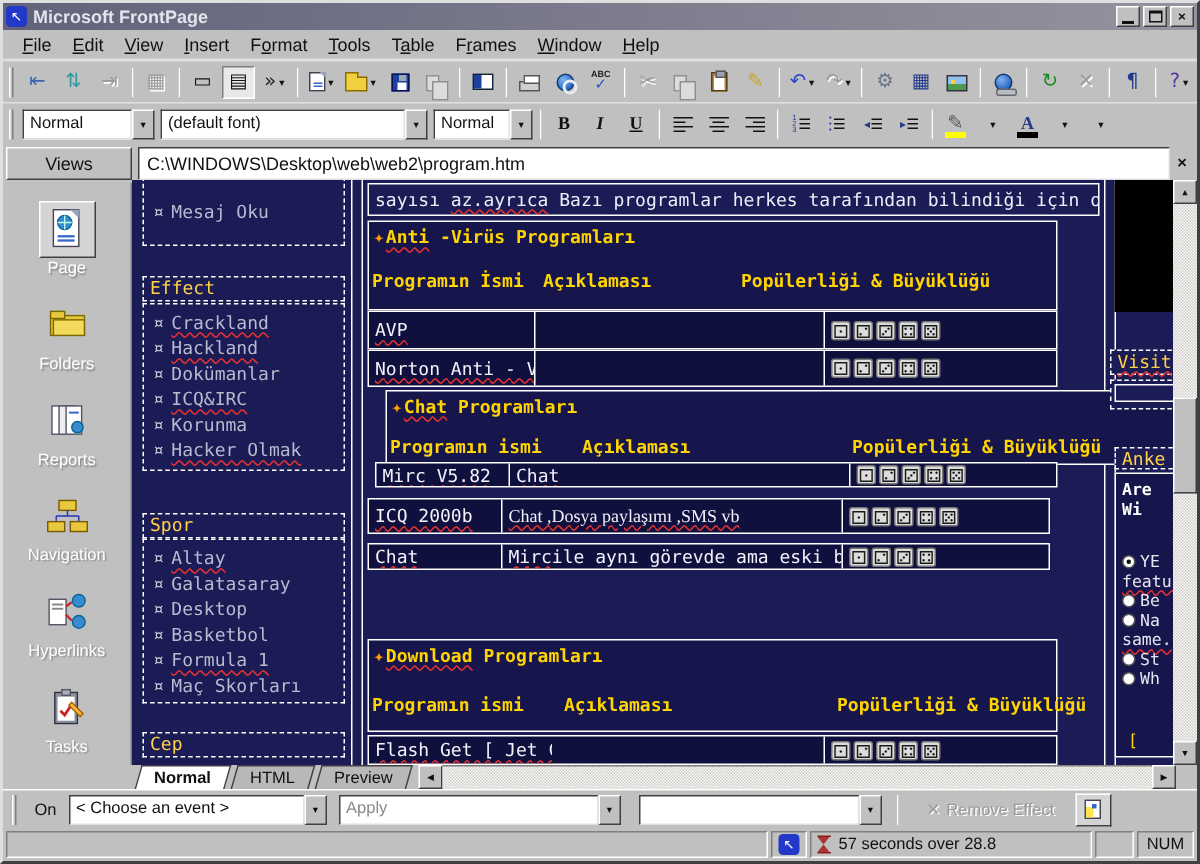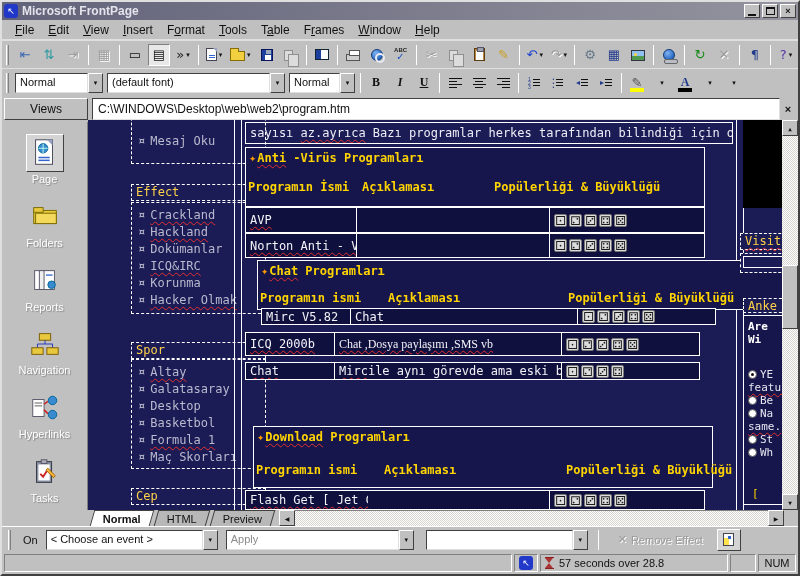--- a/index.html
+++ b/index.html
@@ -517,21 +517,21 @@
             <rect x="13" y="4" width="6" height="4" fill="#aab" stroke="#556"></rect>
             <path d="M12 19 l3 3 l4 -6" stroke="#c22" stroke-width="2" fill="none"></path>
             <path d="M20 13 L28 21 L26 23 L18 15 Z" fill="#f5b83d" stroke="#a66000"></path>
           </svg>
       </span>
       <span class="vlabel">Tasks</span>
     </div>
   </div>
 
   <div class="doc" id="doc">
-      <div class="abs" style="left: 7px; top: 0px; width: 137px; height: 390px; margin-left: 36px;">
+      <div class="abs" style="left: 7px; top: 0px; width: 137px; height: 390px;">
         <div class="dashbox linksbox" style="left: 0px; top: -12px; width: 135px; height: 56px; padding-top: 24px;">
           <div class="nlink"><span class="bul">¤</span><span>Mesaj Oku</span></div>
         </div>
         <div class="dashbox navhdr" style="left: 0px; top: 64px; width: 135px; height: 17px;">Effect</div>
         <div class="dashbox linksbox" style="left: 0px; top: 82px; width: 135px; height: 112px;">
           <div class="nlink"><span class="bul">¤</span><span class="sq">Crackland</span></div>
           <div class="nlink"><span class="bul">¤</span><span class="sq">Hackland</span></div>
           <div class="nlink"><span class="bul">¤</span><span>Dokümanlar</span></div>
           <div class="nlink"><span class="bul">¤</span><span class="sq">ICQ&amp;IRC</span></div>
           <div class="nlink"><span class="bul">¤</span><span>Korunma</span></div>
@@ -583,21 +583,21 @@
             <span class="die">⚃</span>
             <span class="die">⚄</span>
           </div>
         </div>
         <div class="secbox" style="left: 12px; top: 140px; width: 545px; height: 50px;">
           <div class="sectitle"><span class="star">✦</span><span class="sq">Chat</span> Programları</div>
           <div class="colhdr" style="left: 2px; top: 30px;">Programın ismi</div>
           <div class="colhdr" style="left: 130px; top: 30px;">Açıklaması</div>
           <div class="colhdr" style="left: 310px; top: 30px;">Popülerliği &amp; Büyüklüğü</div>
         </div>
-        <div class="trow" style="left: 16px; top: 188px; width: 455px; height: 17px;">
+        <div class="trow" style="left: 5px; top: 188px; width: 455px; height: 17px;">
           <div class="tcell first" style="left: 0px; width: 88px; top: 0px;">
             <span class="sq">Mirc V5.82</span>
           </div>
           <div class="tcell" style="left: 88px; width: 227px; top: 0px;">
             <span class="sq">Chat</span>
           </div>
           <div class="tcell" style="left: 315px; width: 138px; top: 0px;">
             <span class="die">⚀</span>
             <span class="die">⚁</span>
             <span class="die">⚂</span>
@@ -625,21 +625,21 @@
             <span class="sq">Chat</span>
           </div>
           <div class="tcell" style="left: 88px; width: 227px; top: 0px;"><span class="sq">Mirc</span> ile aynı görevde ama eski bir program</div>
           <div class="tcell" style="left: 315px; width: 138px; top: 0px;">
             <span class="die">⚀</span>
             <span class="die">⚁</span>
             <span class="die">⚂</span>
             <span class="die">⚃</span>
           </div>
         </div>
-        <div class="secbox" style="left: 8px; top: 306px; width: 460px; height: 62px;">
+        <div class="secbox" style="left: 0px; top: 306px; width: 460px; height: 62px;">
           <div class="sectitle"><span class="star">✦</span><span class="sq">Download</span> Programları</div>
           <div class="colhdr" style="left: 2px; top: 36px;">Programın ismi</div>
           <div class="colhdr" style="left: 130px; top: 36px;">Açıklaması</div>
           <div class="colhdr" style="left: 312px; top: 36px;">Popülerliği &amp; Büyüklüğü</div>
         </div>
         <div class="trow" style="left: 0px; top: 370px; width: 460px; height: 20px;">
           <div class="tcell first" style="left: 0px; width: 122px; top: 0px;">
             <span class="sq">Flash Get [ Jet Car ]</span>
           </div>
           <div class="tcell" style="left: 122px; width: 181px; top: 0px; margin-top: 29px;"><span class="sq">Türünün</span> En İyisi</div>

